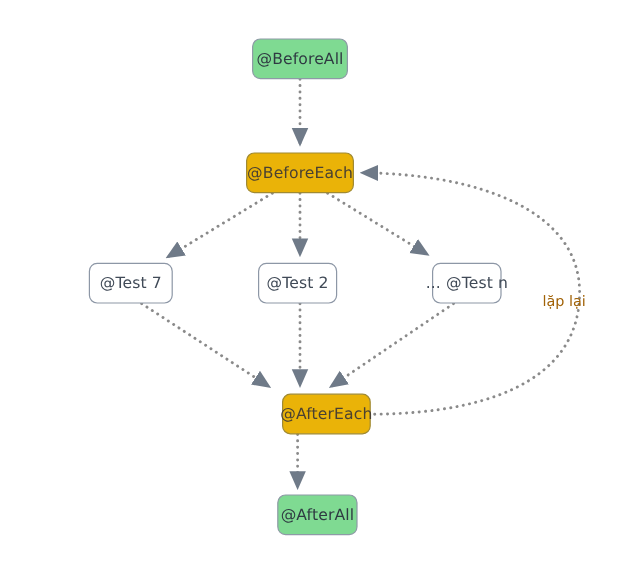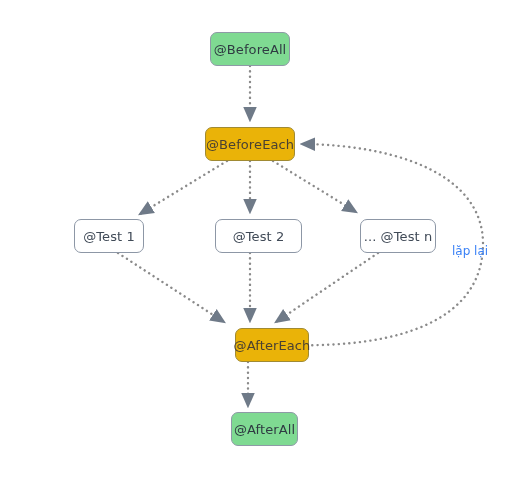--- a/index.html
+++ b/index.html
@@ -50,21 +50,21 @@
     color: #4a4132;
   }
   .node.plain {
     background: #ffffff;
     border-color: #8d97a6;
     color: #404a57;
   }
   .edge-label {
     position: absolute;
     font-size: 12px;
-    color: #3b82f6;
+    color: #a16207;
     white-space: nowrap;
     font-family: "DejaVu Sans", sans-serif;
   }
 </style>
 </head>
 <body>
 
 <div id="canvas">
 
   <svg class="edges" viewBox="0 0 522 485" xmlns="http://www.w3.org/2000/svg">
@@ -98,28 +98,28 @@
 
   <div class="node green" style="left:210px; top:32px; width:80px; height:34px;">
     <span>@BeforeAll</span>
   </div>
 
   <div class="node yellow" style="left:205px; top:127px; width:90px; height:34px;">
     <span>@BeforeEach</span>
   </div>
 
   <div class="node plain" style="left:74px; top:219px; width:70px; height:34px;">
-    <span>@Test 1</span>
+    <span>@Test 7</span>
   </div>
 
-  <div class="node plain" style="left:215px; top:219px; width:87px; height:34px;">
+  <div class="node plain" style="left:215px; top:219px; width:66px; height:34px;">
     <span>@Test 2</span>
   </div>
 
-  <div class="node plain" style="left:360px; top:219px; width:76px; height:34px;">
+  <div class="node plain" style="left:360px; top:219px; width:58px; height:34px;">
     <span>... @Test n</span>
   </div>
 
   <div class="node yellow" style="left:207px; top:328px; width:74px; height:34px;margin-left:28px;">
     <span>@AfterEach</span>
   </div>
 
   <div class="node green" style="left:215px; top:412px; width:67px; height:34px;margin-left:16px;">
     <span>@AfterAll</span>
   </div>

